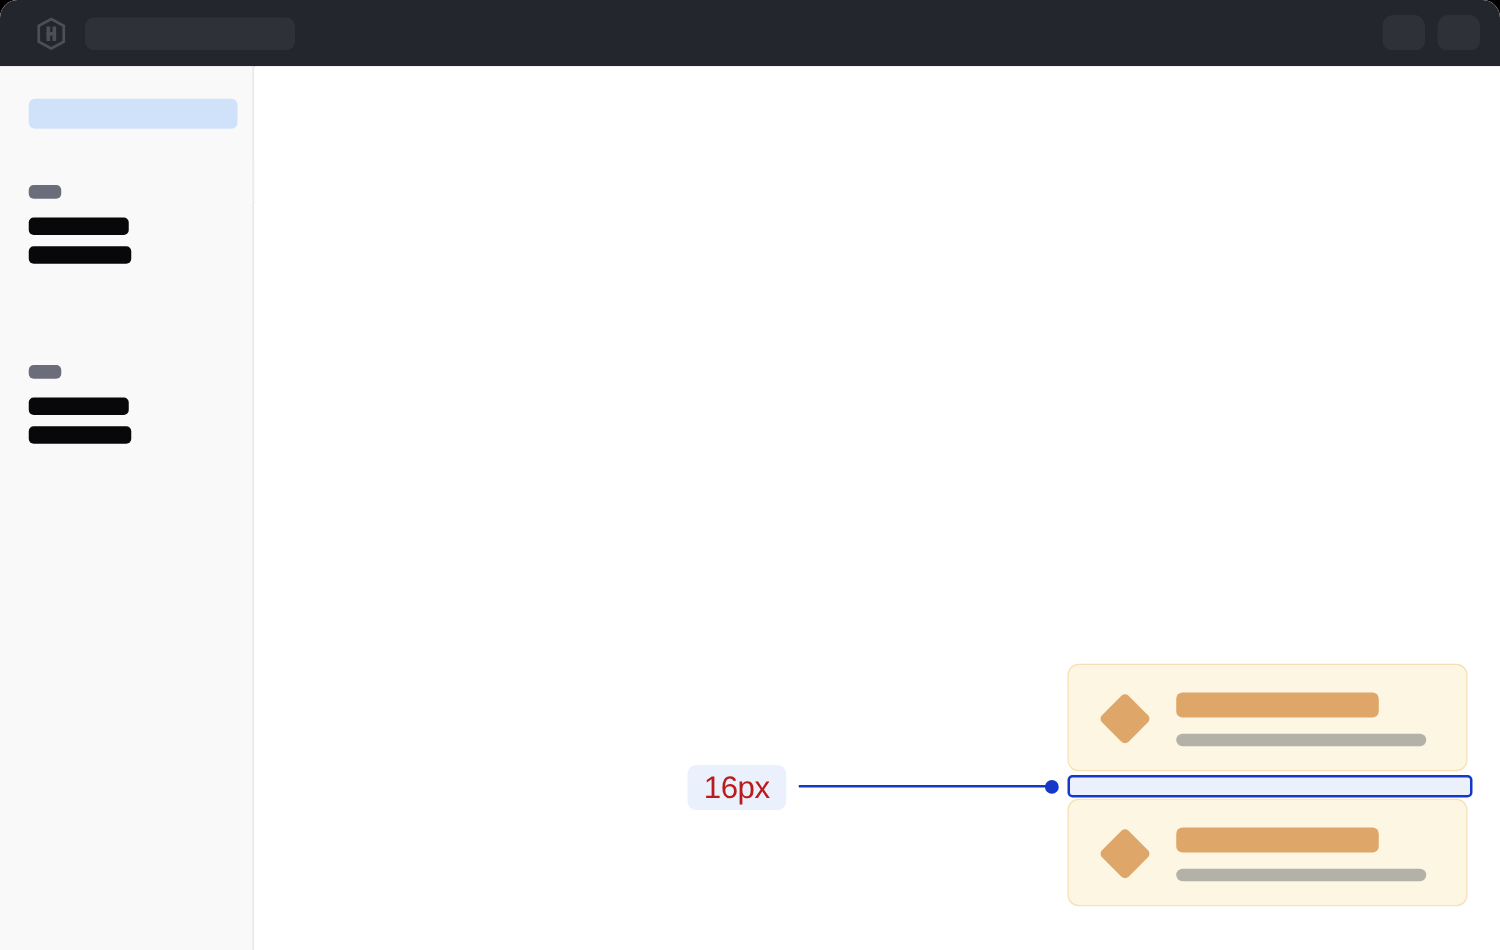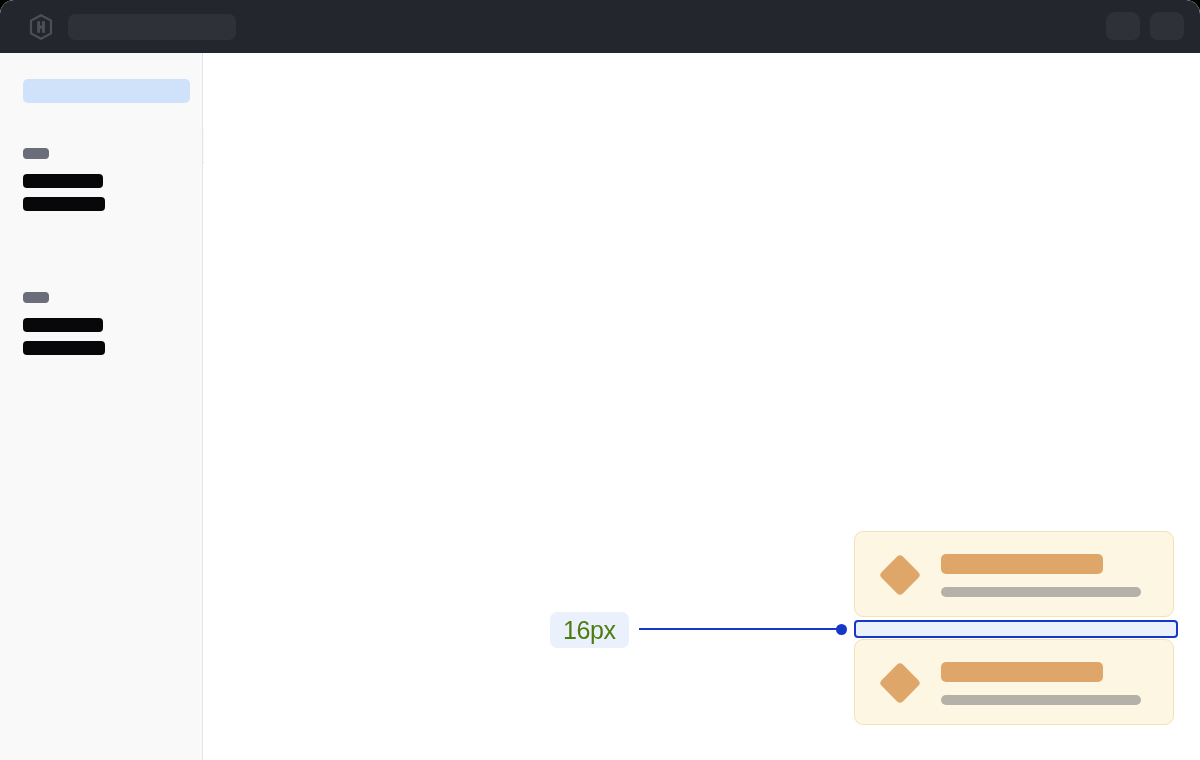--- a/index.html
+++ b/index.html
@@ -183,21 +183,21 @@
   .measure-badge {
     position: absolute;
     left: 550px; top: 612px;
     height: 36px;
     padding: 0 13px;
     background: #eaf1fd;
     border-radius: 7px;
     display: flex;
     align-items: center;
     justify-content: center;
-    color: #4d7c0f;
+    color: #b91c1c;
     font-size: 25px;
     font-weight: 400;
     letter-spacing: -0.4px;
     font-family: "Liberation Sans", sans-serif;
   }
 </style>
 </head>
 <body>
 
 <div class="app-window">

